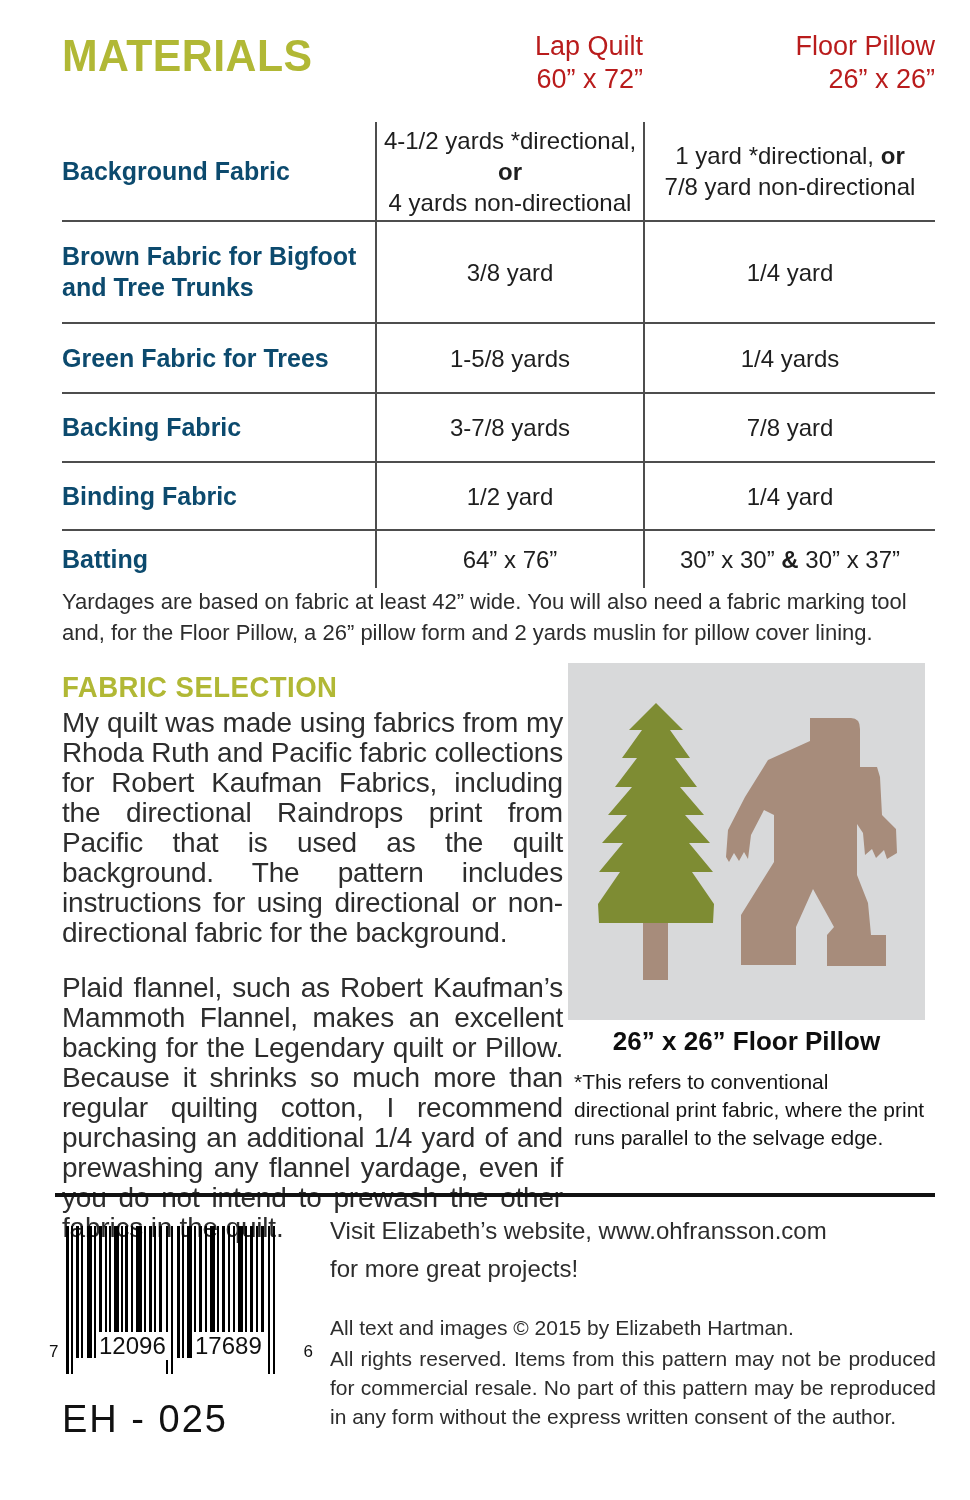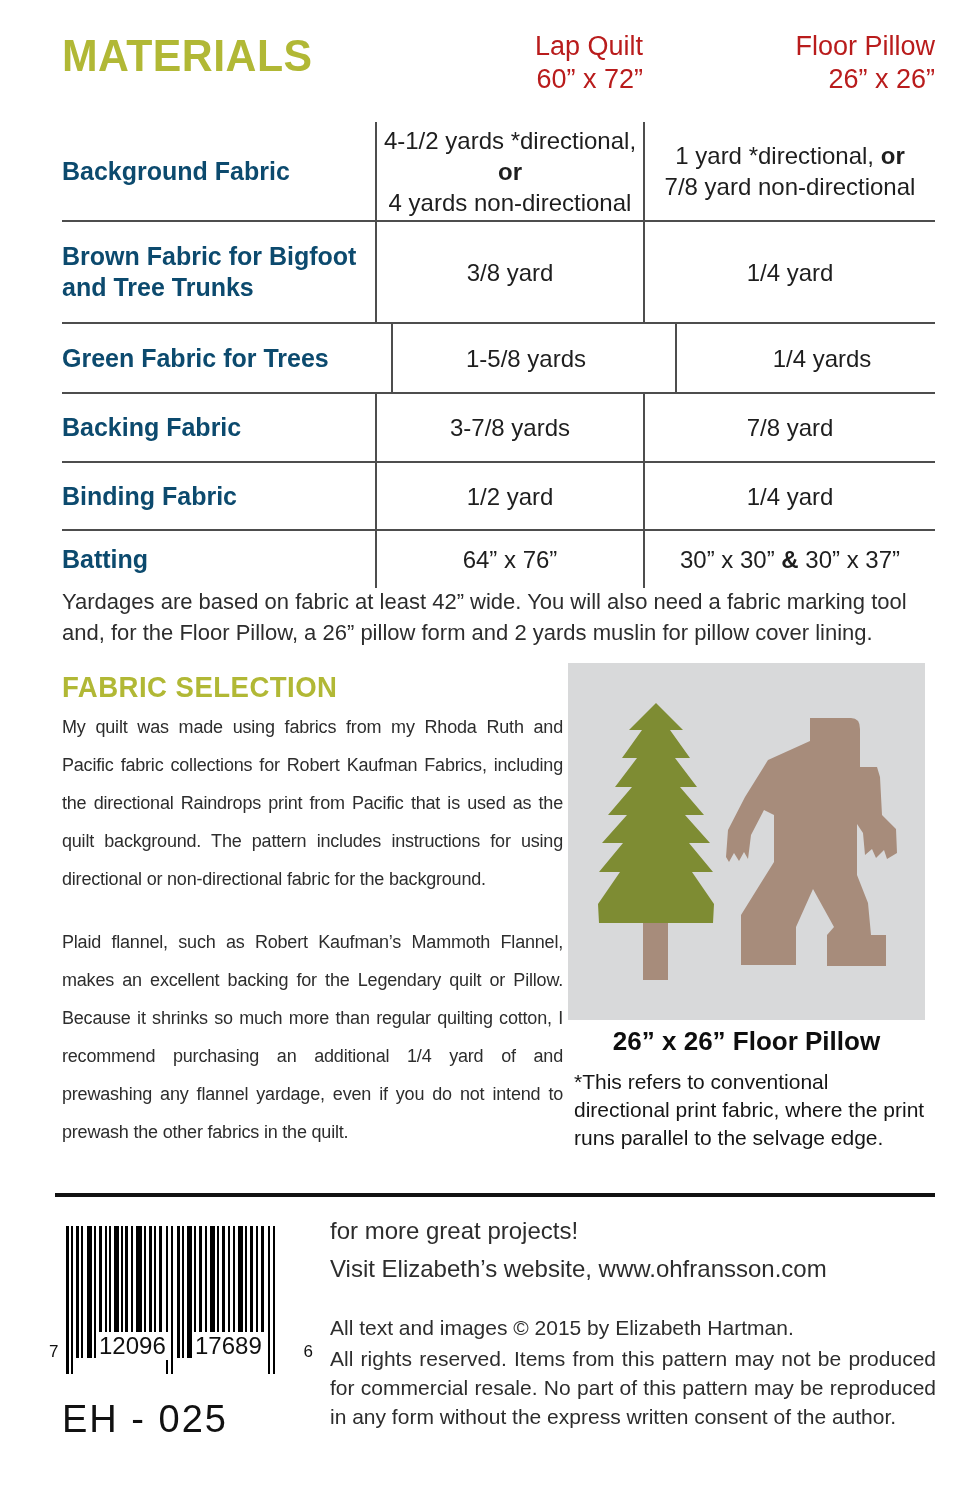--- a/index.html
+++ b/index.html
@@ -17,29 +17,29 @@
   .materials-title{font-size:45px;}
   .section-title{font-size:29px;}
   
   .tbl{left:62px;width:873px;}
   .tgrid{display:grid;grid-template-columns:313px 268px 292px;}
   .thead{top:30px;}
   .col-head{text-align:right;font-weight:normal;font-size:27px;line-height:33px;color:#b91c1c;}
   .tbody{top:122px;}
   .trow{display:grid;grid-template-columns:313px 268px 292px;}
   .trow + .trow{border-top:2px solid #4d4d4d;}
-  .r1{height:98px;}.r2{height:100px;}.r3{height:68px;gap:16px;}.r4{height:67px;}.r5{height:66px;}.r6{height:57px;}
+  .r1{height:98px;}.r2{height:100px;}.r3{height:68px;}.r4{height:67px;}.r5{height:66px;}.r6{height:57px;}
   .cell{display:flex;align-items:center;}
   .cell.lbl{font-weight:bold;font-size:25px;line-height:31px;color:#0c4a6e;padding-right:8px;}
   .cell.val{justify-content:center;text-align:center;font-size:24px;line-height:31px;color:#1e1e1e;border-left:2px solid #4d4d4d;}
   .cell.val .b{font-weight:bold;}
   
   .note{left:62px;top:586px;width:876px;font-size:22px;line-height:31px;color:#2d2d2d;}
   .para-col{left:62px;top:708px;width:501px;}
-  .para{font-size:18px;line-height:38px;text-align:justify;color:#2d2d2d;margin:0 0 25px 0;letter-spacing:-.2px;}
+  .para{font-size:28px;line-height:30px;text-align:justify;color:#2d2d2d;margin:0 0 25px 0;letter-spacing:-.2px;}
   
   .panel{left:568px;top:663px;width:357px;height:357px;background:#d8d9da;}
   .caption{left:568px;top:1026px;width:357px;text-align:center;font-weight:bold;font-size:26px;color:#0e0e0e;}
   .footnote{left:574px;top:1068px;width:352px;font-size:21px;line-height:28px;color:#161616;}
   
   .footer-rule{left:55px;top:1193px;width:880px;height:4px;background:#111;}
   .barcode{left:62px;top:1226px;width:240px;height:150px;}
   .bc-num{position:absolute;background:#fff;font-size:24px;color:#111;padding:0 3px;bottom:16px;}
   .bc-lead{left:-16px;bottom:14px;font-size:17px;background:transparent;}
   .bc-trail{right:-14px;bottom:14px;font-size:17px;background:transparent;}
@@ -194,17 +194,17 @@
   </svg>
   <span class="bc-num bc-lead">7</span>
   <span class="bc-num bc-g1">12096</span>
   <span class="bc-num bc-g2">17689</span>
   <span class="bc-num bc-trail">6</span>
 </div>
 
 <div class="abs pattern-no">EH - 025</div>
 
 <div class="abs ftext">
+  <p class="site">Visit Elizabeth’s website, www.ohfransson.com</p>
   <p class="site">for more great projects!</p>
-  <p class="site">Visit Elizabeth’s website, www.ohfransson.com</p>
   <p class="copyright">All text and images © 2015 by Elizabeth Hartman.</p>
   <p class="rights">All rights reserved. Items from this pattern may not be produced for commercial resale. No part of this pattern may be reproduced in any form without the express written consent of the author.</p>
 </div>
 
 </body></html>

